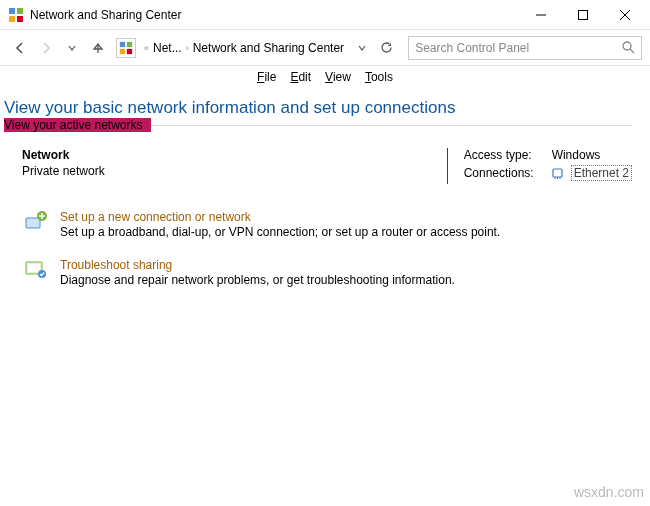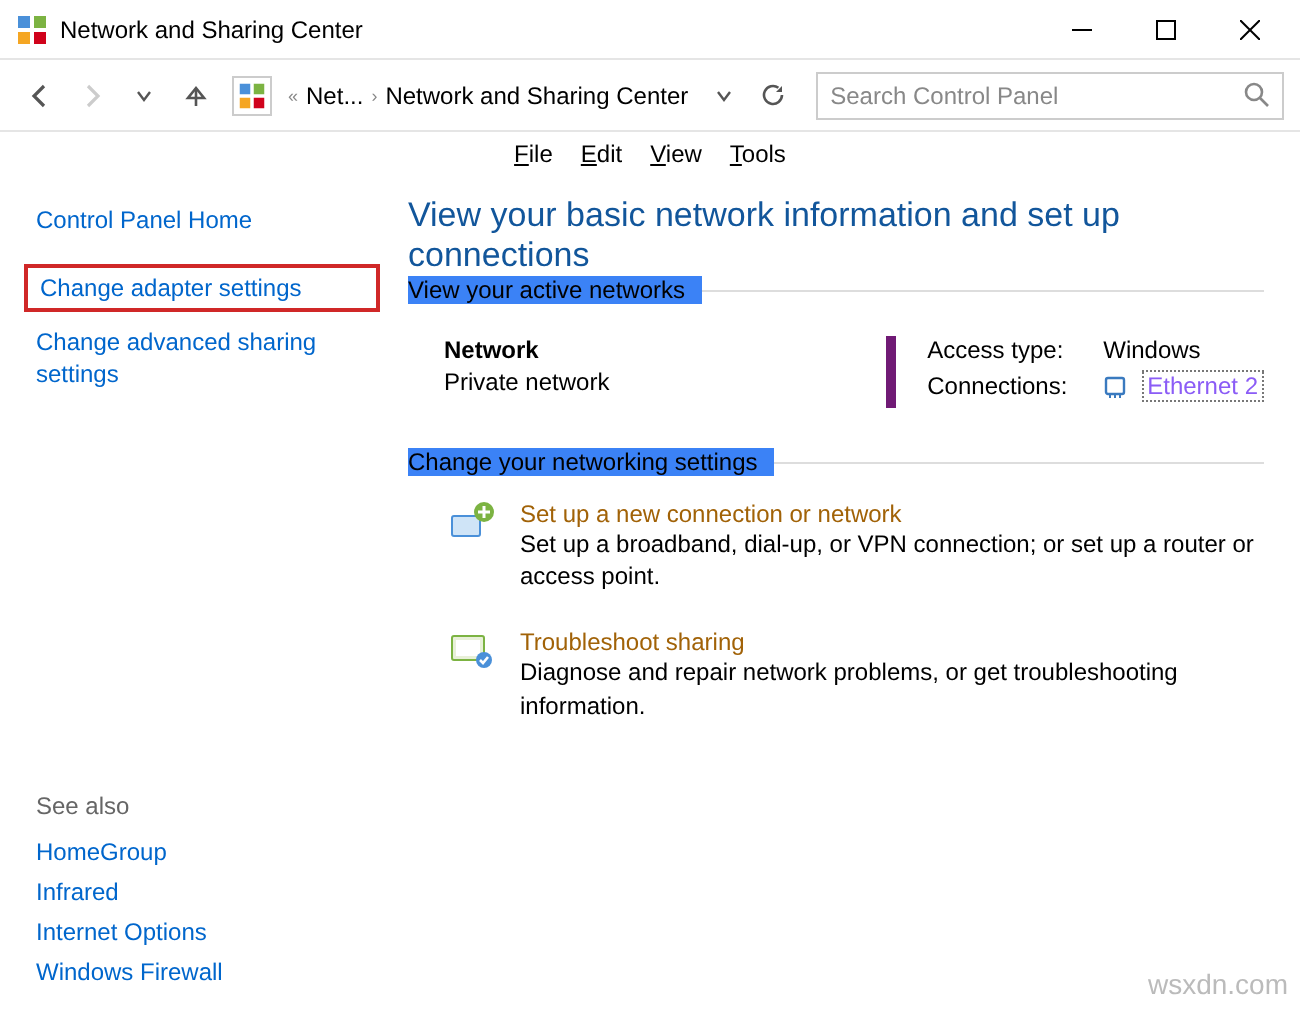--- a/index.html
+++ b/index.html
@@ -131,37 +131,37 @@
     margin-bottom: 6px;
   }
   .fieldset-label::after {
     content: "";
     position: absolute;
     left: 0; right: 0; top: 50%;
     border-top: 1px solid #ddd;
     z-index: 0;
   }
   .fieldset-label span {
-    background: #3b82f6; padding-right: 8px; position: relative; z-index: 1;
+    background: #be185d; padding-right: 8px; position: relative; z-index: 1;
   }
   .networks {
     display: flex;
     padding: 10px 0 20px 18px;
   }
   .net-left { flex: 1; }
   .net-left .net-name { font-weight: 700; }
   .net-left .net-type { color: #000; margin-top: 2px; }
   .net-right {
-    border-left: 5px solid #701a75;
+    border-left: 1px solid #701a75;
     padding-left: 16px;
     min-width: 170px;
   }
   .net-row { display: flex; gap: 8px; margin-bottom: 3px; align-items: center; }
   .net-row .k { min-width: 80px; }
-  .net-row a { color: #8b5cf6; text-decoration: none; }
+  .net-row a { color: #404040; text-decoration: none; }
   .net-row a.dotted { border: 1px dotted #777; padding: 0 2px; }
   .net-icon { color: #3a7abf; font-size: 11px; }
   .settings-list { padding: 6px 0 0 18px; }
   .setting-item { display: flex; gap: 10px; margin-bottom: 18px; }
   .setting-icon {
     width: 28px; height: 22px; flex: 0 0 28px;
     display: inline-flex; align-items: center; justify-content: center;
     font-size: 18px;
   }
   .setting-text a { color: #a16207; text-decoration: none; font-size: 12px; }
@@ -266,31 +266,20 @@
 </div>
 
 <div class="menubar">
   <span><u>F</u><span>ile</span></span>
   <span><u>E</u><span>dit</span></span>
   <span><u>V</u><span>iew</span></span>
   <span><u>T</u><span>ools</span></span>
 </div>
 
 <div class="body">
-  <div class="sidebar">
-    <a class="cph">Control Panel Home</a>
-    <a class="highlighted">Change adapter settings</a>
-    <a class="chgadv">Change advanced sharing settings</a>
-    <div class="sep"></div>
-    <div class="seealso-title">See also</div>
-    <a>HomeGroup</a>
-    <a>Infrared</a>
-    <a>Internet Options</a>
-    <a>Windows Firewall</a>
-  </div>
 
   <div class="main">
     <h1>View your basic network information and set up connections</h1>
 
     <div class="fieldset-label">
       <span>View your active networks</span>
     </div>
 
     <div class="networks">
       <div class="net-left">
@@ -310,23 +299,20 @@
                 <line x1="3" y1="11" x2="3" y2="13" stroke="#3a7abf"></line>
                 <line x1="5.5" y1="11" x2="5.5" y2="13" stroke="#3a7abf"></line>
                 <line x1="8" y1="11" x2="8" y2="13" stroke="#3a7abf"></line>
               </svg>
           </span>
           <a class="dotted">Ethernet 2</a>
         </div>
       </div>
     </div>
 
-    <div class="fieldset-label">
-      <span>Change your networking settings</span>
-    </div>
 
     <div class="settings-list">
       <div class="setting-item">
         <span class="setting-icon">
           <svg width="24" height="22" viewBox="0 0 24 22">
             <rect x="2" y="8" width="14" height="10" rx="1" fill="#cfe4f7" stroke="#4a90d9"></rect>
             <circle cx="18" cy="6" r="5" fill="#7cb342"></circle>
             <path d="M18 3 L18 9 M15 6 L21 6" stroke="#fff" stroke-width="1.5"></path>
           </svg>
         </span>

